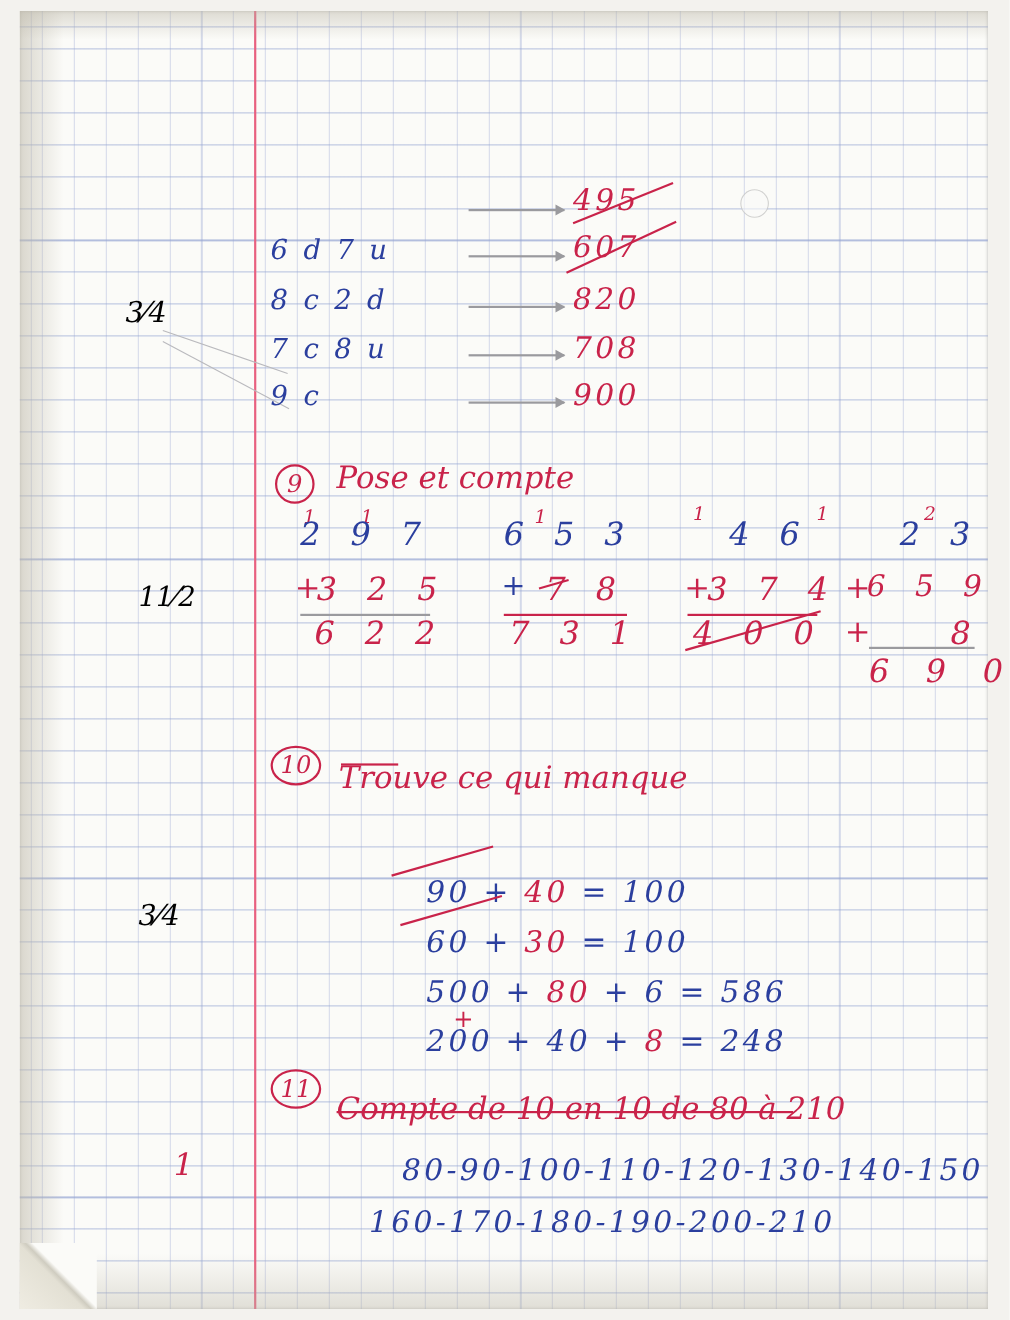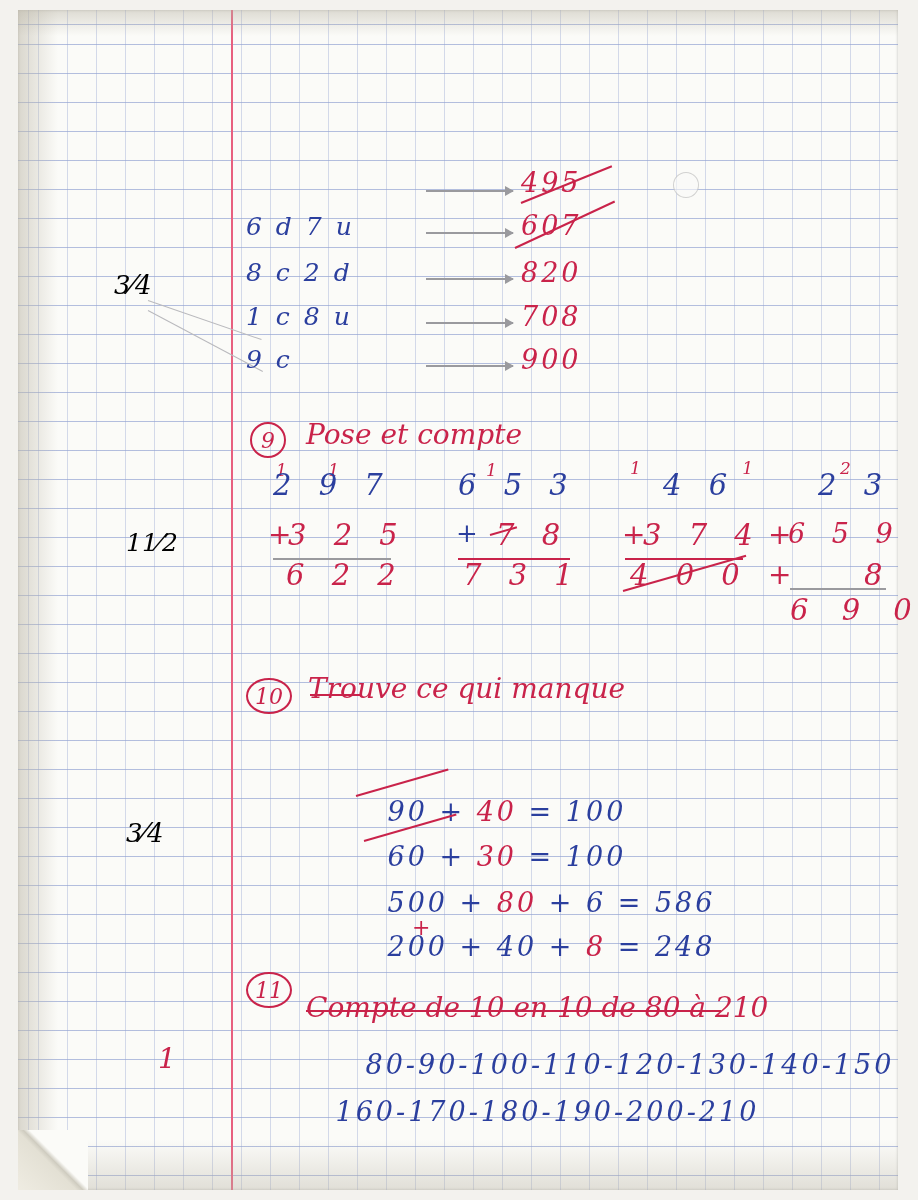--- a/index.html
+++ b/index.html
@@ -130,21 +130,21 @@
 
     <div class="hw blue num" style="left:228px;top:202px;font-size:25px;">6 d 7 u</div>
     <div class="arrow" style="left:408px;top:222px;width:87px;"></div>
     <div class="hw red num" style="left:503px;top:200px;font-size:27px;">607</div>
     <div class="strike" style="left:497px;top:237px;width:110px;transform:rotate(-25deg);"></div>
 
     <div class="hw blue num" style="left:228px;top:248px;font-size:25px;">8 c 2 d</div>
     <div class="arrow" style="left:408px;top:268px;width:87px;"></div>
     <div class="hw red num" style="left:503px;top:247px;font-size:27px;">820</div>
 
-    <div class="hw blue num" style="left:228px;top:292px;font-size:25px;">1 c 8 u</div>
+    <div class="hw blue num" style="left:228px;top:292px;font-size:25px;">7 c 8 u</div>
     <div class="arrow" style="left:408px;top:312px;width:87px;"></div>
     <div class="hw red num" style="left:503px;top:291px;font-size:27px;">708</div>
 
     <div class="hw blue num" style="left:228px;top:335px;font-size:25px;">9 c</div>
     <div class="arrow" style="left:408px;top:355px;width:87px;"></div>
     <div class="hw red num" style="left:503px;top:334px;font-size:27px;">900</div>
 
     <div class="circle-num" style="left:232px;top:412px;width:32px;height:32px;font-size:22px;">
       <span>9</span>
     </div>
@@ -182,21 +182,21 @@
     <div class="hw red num" style="left:750px;top:508px;font-size:28px;">+</div>
     <div class="hw red num" style="left:770px;top:508px;font-size:27px;letter-spacing:9px;">6 5 9</div>
     <div class="hw red num" style="left:750px;top:548px;font-size:28px;">+</div>
     <div class="hw red num" style="left:846px;top:548px;font-size:29px;">8</div>
     <div class="underline-grey" style="left:772px;top:578px;width:96px;"></div>
     <div class="hw red num" style="left:772px;top:583px;font-size:29px;letter-spacing:12px;">6 9 0</div>
 
     <div class="circle-num" style="left:228px;top:668px;width:42px;height:32px;font-size:22px;">
       <span>10</span>
     </div>
-    <div class="hw red cursive" style="left:290px;top:662px;font-size:28px;">Trouve ce qui manque</div>
+    <div class="hw red cursive" style="left:290px;top:680px;font-size:28px;">Trouve ce qui manque</div>
     <div class="strike" style="left:292px;top:684px;width:52px;"></div>
 
     <div class="frac" style="left:108px;top:808px;">
       <span>3</span><span>⁄</span><span>4</span>
     </div>
 
 
     <div class="hw blue num" style="left:300px;top:755px;font-size:27px;">
       <span>90 + </span><span class="red">40</span><span> = 100</span>
     </div>

